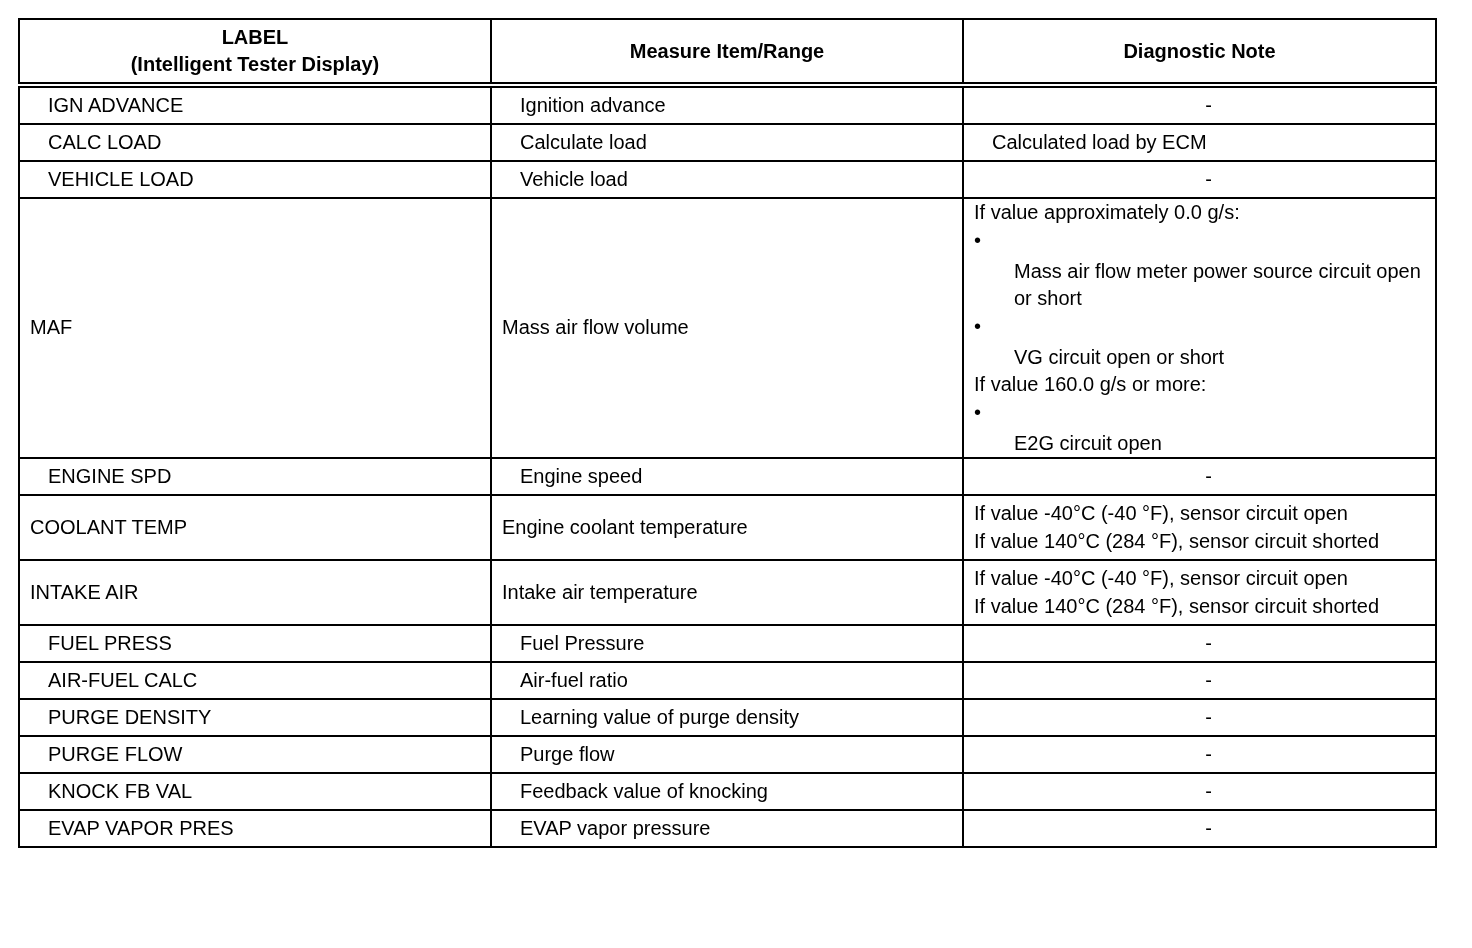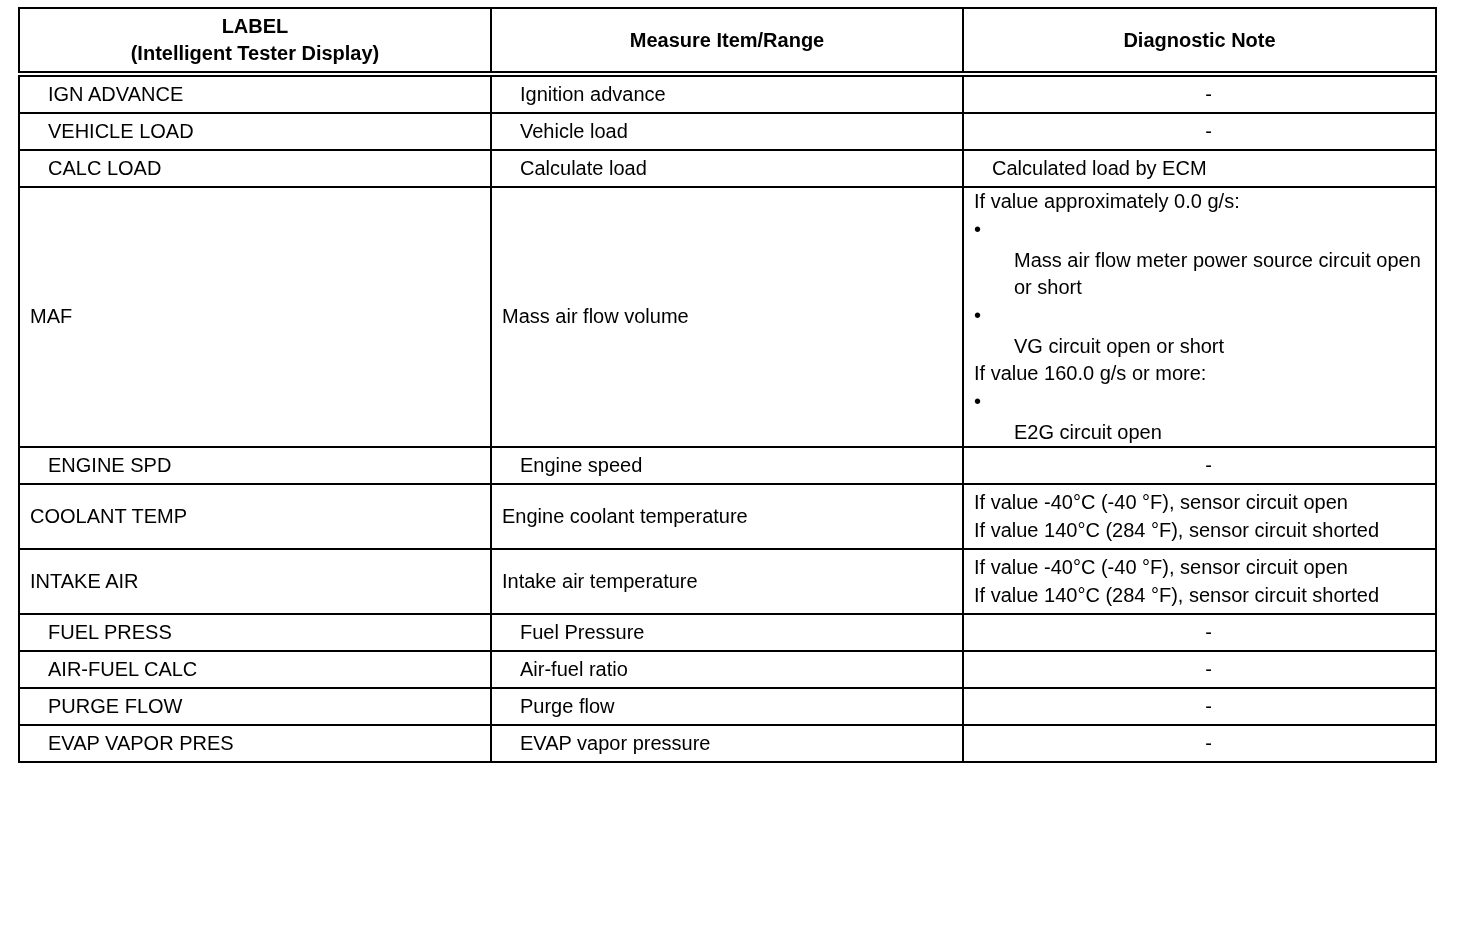--- a/index.html
+++ b/index.html
@@ -8,21 +8,21 @@
     background: #ffffff;
     width: 1472px;
     height: 948px;
     overflow: hidden;
     font-family: "Liberation Sans", sans-serif;
     color: #000000;
   }
   .page {
     position: absolute;
     left: 18px;
-    top: 7px;
+    top: 18px;
     width: 1150px;
   }
   table.spec {
     border-collapse: collapse;
     width: 1417px;
     table-layout: fixed;
   }
   table.spec col.c1 { width: 472px; }
   table.spec col.c2 { width: 472px; }
   table.spec col.c3 { width: 473px; }
@@ -76,28 +76,28 @@
         <th>Diagnostic Note</th>
       </tr>
     </thead>
     <tbody>
       <tr class="h39">
         <td>IGN ADVANCE</td>
         <td>Ignition advance</td>
         <td class="dash">-</td>
       </tr>
       <tr class="h39">
+        <td>CALC LOAD</td>
+        <td>Calculate load</td>
+        <td>Calculated load by ECM</td>
+      </tr>
+      <tr class="h39">
         <td>VEHICLE LOAD</td>
         <td>Vehicle load</td>
         <td class="dash">-</td>
-      </tr>
-      <tr class="h39">
-        <td>CALC LOAD</td>
-        <td>Calculate load</td>
-        <td>Calculated load by ECM</td>
       </tr>
       <tr class="h178">
         <td>MAF</td>
         <td>Mass air flow volume</td>
         <td>
           <span class="note-line">If value approximately 0.0 g/s:</span>
           <span class="bullet-line">
             <span class="bullet">•</span>
             <span class="btext">Mass air flow meter power source circuit open or short</span>
           </span>
@@ -137,22 +137,32 @@
         <td>FUEL PRESS</td>
         <td>Fuel Pressure</td>
         <td class="dash">-</td>
       </tr>
       <tr class="h39">
         <td>AIR-FUEL CALC</td>
         <td>Air-fuel ratio</td>
         <td class="dash">-</td>
       </tr>
       <tr class="h39">
+        <td>PURGE DENSITY</td>
+        <td>Learning value of purge density</td>
+        <td class="dash">-</td>
+      </tr>
+      <tr class="h39">
         <td>PURGE FLOW</td>
         <td>Purge flow</td>
+        <td class="dash">-</td>
+      </tr>
+      <tr class="h39">
+        <td>KNOCK FB VAL</td>
+        <td>Feedback value of knocking</td>
         <td class="dash">-</td>
       </tr>
       <tr class="h39">
         <td>EVAP VAPOR PRES</td>
         <td>EVAP vapor pressure</td>
         <td class="dash">-</td>
       </tr>
     </tbody>
   </table>
 </div>

